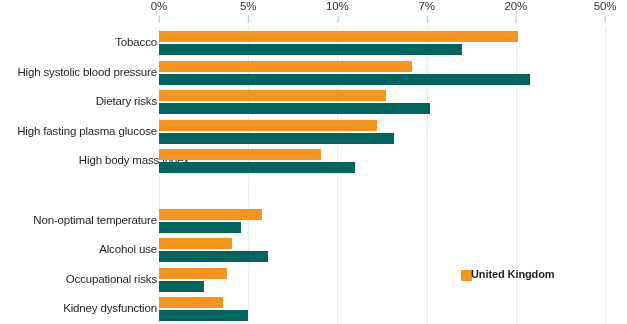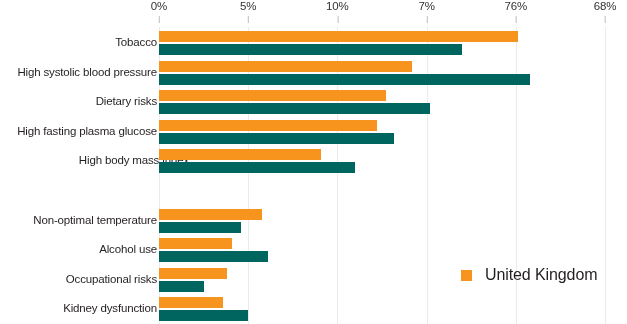--- a/index.html
+++ b/index.html
@@ -98,25 +98,26 @@
   }
   .legend-swatch{
     position:absolute;
     left:0;top:4px;
     width:11px;height:11px;
   }
   .legend-swatch.uk{ background:#f7941e; }
   .legend-swatch.eu{ background:#00655f; }
   .legend-text{
     position:absolute;
-    left:24px;top:0;
-    font-size:16px;
+    left:10px;top:0;
+    font-size:11px;
     color:#231f20;
     line-height:17px;
     letter-spacing:-0.1px;
+    font-weight:bold;
   }
 </style>
 </head>
 <body>
 
 <div id="chart-root">
 
   <div class="axis-top">
       <div class="tick" style="left: 0px;">
         <div class="tick-label">0%</div>
@@ -128,25 +129,25 @@
       </div>
       <div class="tick" style="left: 178.4px;">
         <div class="tick-label">10%</div>
         <div class="tick-mark"></div>
       </div>
       <div class="tick" style="left: 267.6px;">
         <div class="tick-label">7%</div>
         <div class="tick-mark"></div>
       </div>
       <div class="tick" style="left: 356.8px;">
-        <div class="tick-label">76%</div>
+        <div class="tick-label">20%</div>
         <div class="tick-mark"></div>
       </div>
       <div class="tick" style="left: 446px;">
-        <div class="tick-label">68%</div>
+        <div class="tick-label">50%</div>
         <div class="tick-mark"></div>
       </div>
     </div>
 
   <div class="plot-area">
       <div class="gridline" style="left: 0px;"></div>
       <div class="gridline" style="left: 89.2px;"></div>
       <div class="gridline" style="left: 178.4px;"></div>
       <div class="gridline" style="left: 267.6px;"></div>
       <div class="gridline" style="left: 356.8px;"></div>

